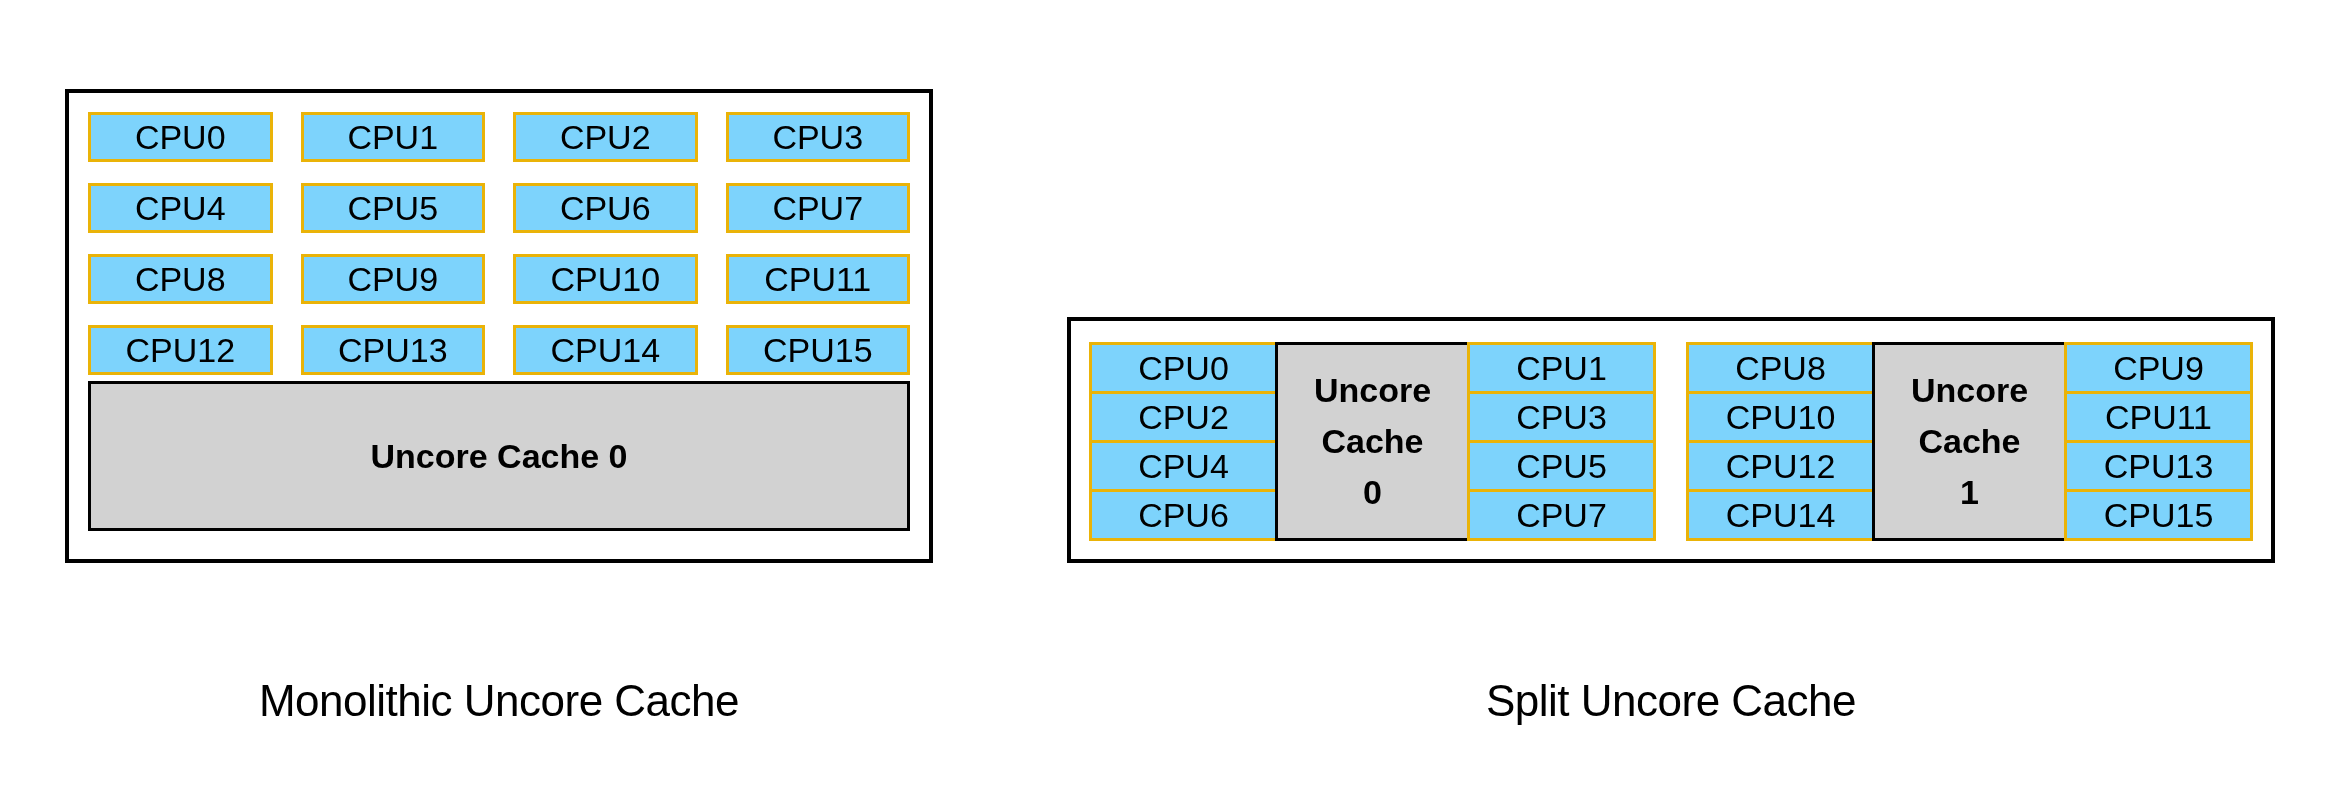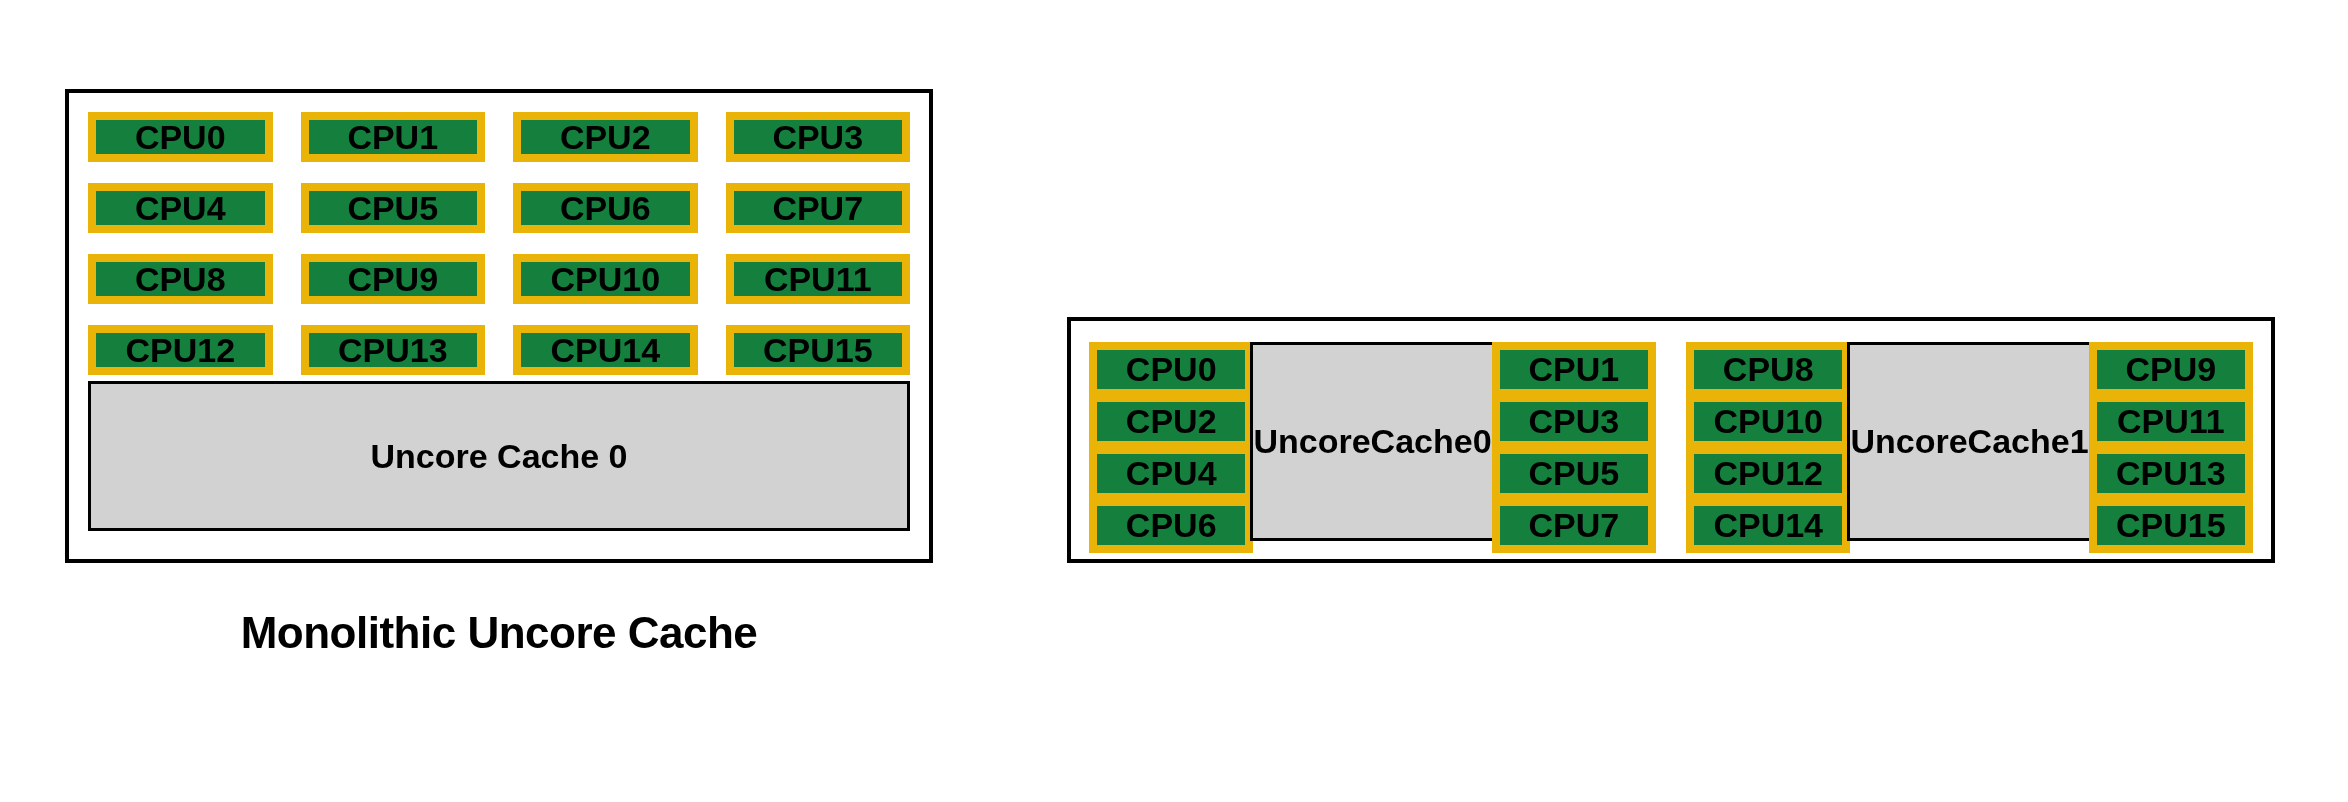--- a/index.html
+++ b/index.html
@@ -33,28 +33,28 @@
     background: #ffffff;
   }
   .mono-grid {
     display: grid;
     grid-template-columns: repeat(4, 1fr);
     column-gap: 28px;
     row-gap: 21px;
   }
   .cell {
     height: 50px;
-    border: 8px solid #eab308;
-    box-sizing: border-box;
-    background: #15803d;
+    border: 3px solid #eab308;
+    box-sizing: border-box;
+    background: #7dd3fc;
     display: flex;
     align-items: center;
     justify-content: center;
     font-size: 34px;
-    font-weight: bold;
+    font-weight: normal;
     white-space: nowrap;
   }
   .mono-cache {
     margin-top: 6px;
     height: 150px;
     border: 3px solid #000;
     box-sizing: border-box;
     background: #d2d2d2;
     display: flex;
     align-items: center;
@@ -95,35 +95,36 @@
   }
   .col .cell + .cell {
     margin-top: -3px;
   }
   .cluster-cache {
     flex: 1;
     border: 3px solid #000;
     box-sizing: border-box;
     background: #d2d2d2;
     display: flex;
+    flex-direction: column;
     align-items: center;
     justify-content: center;
     text-align: center;
     font-size: 34px;
     font-weight: bold;
     line-height: 1.5;
   }
 
   
   .caption {
     position: absolute;
-    top: 608px;
+    top: 676px;
     text-align: center;
     font-size: 44px;
-    font-weight: bold;
+    font-weight: normal;
     letter-spacing: -0.5px;
   }
   .mono-caption  { left: 65px;   width: 868px;  }
   .split-caption { left: 1067px; width: 1208px; }
 </style>
 </head>
 <body>
 
 <div class="canvas">
 
@@ -187,14 +188,15 @@
         <div class="cell">CPU9</div>
         <div class="cell">CPU11</div>
         <div class="cell">CPU13</div>
         <div class="cell">CPU15</div>
       </div>
     </div>
 
   </div>
 
   <div class="caption mono-caption">Monolithic Uncore Cache</div>
+  <div class="caption split-caption">Split Uncore Cache</div>
 
 </div>
 
 </body></html>

